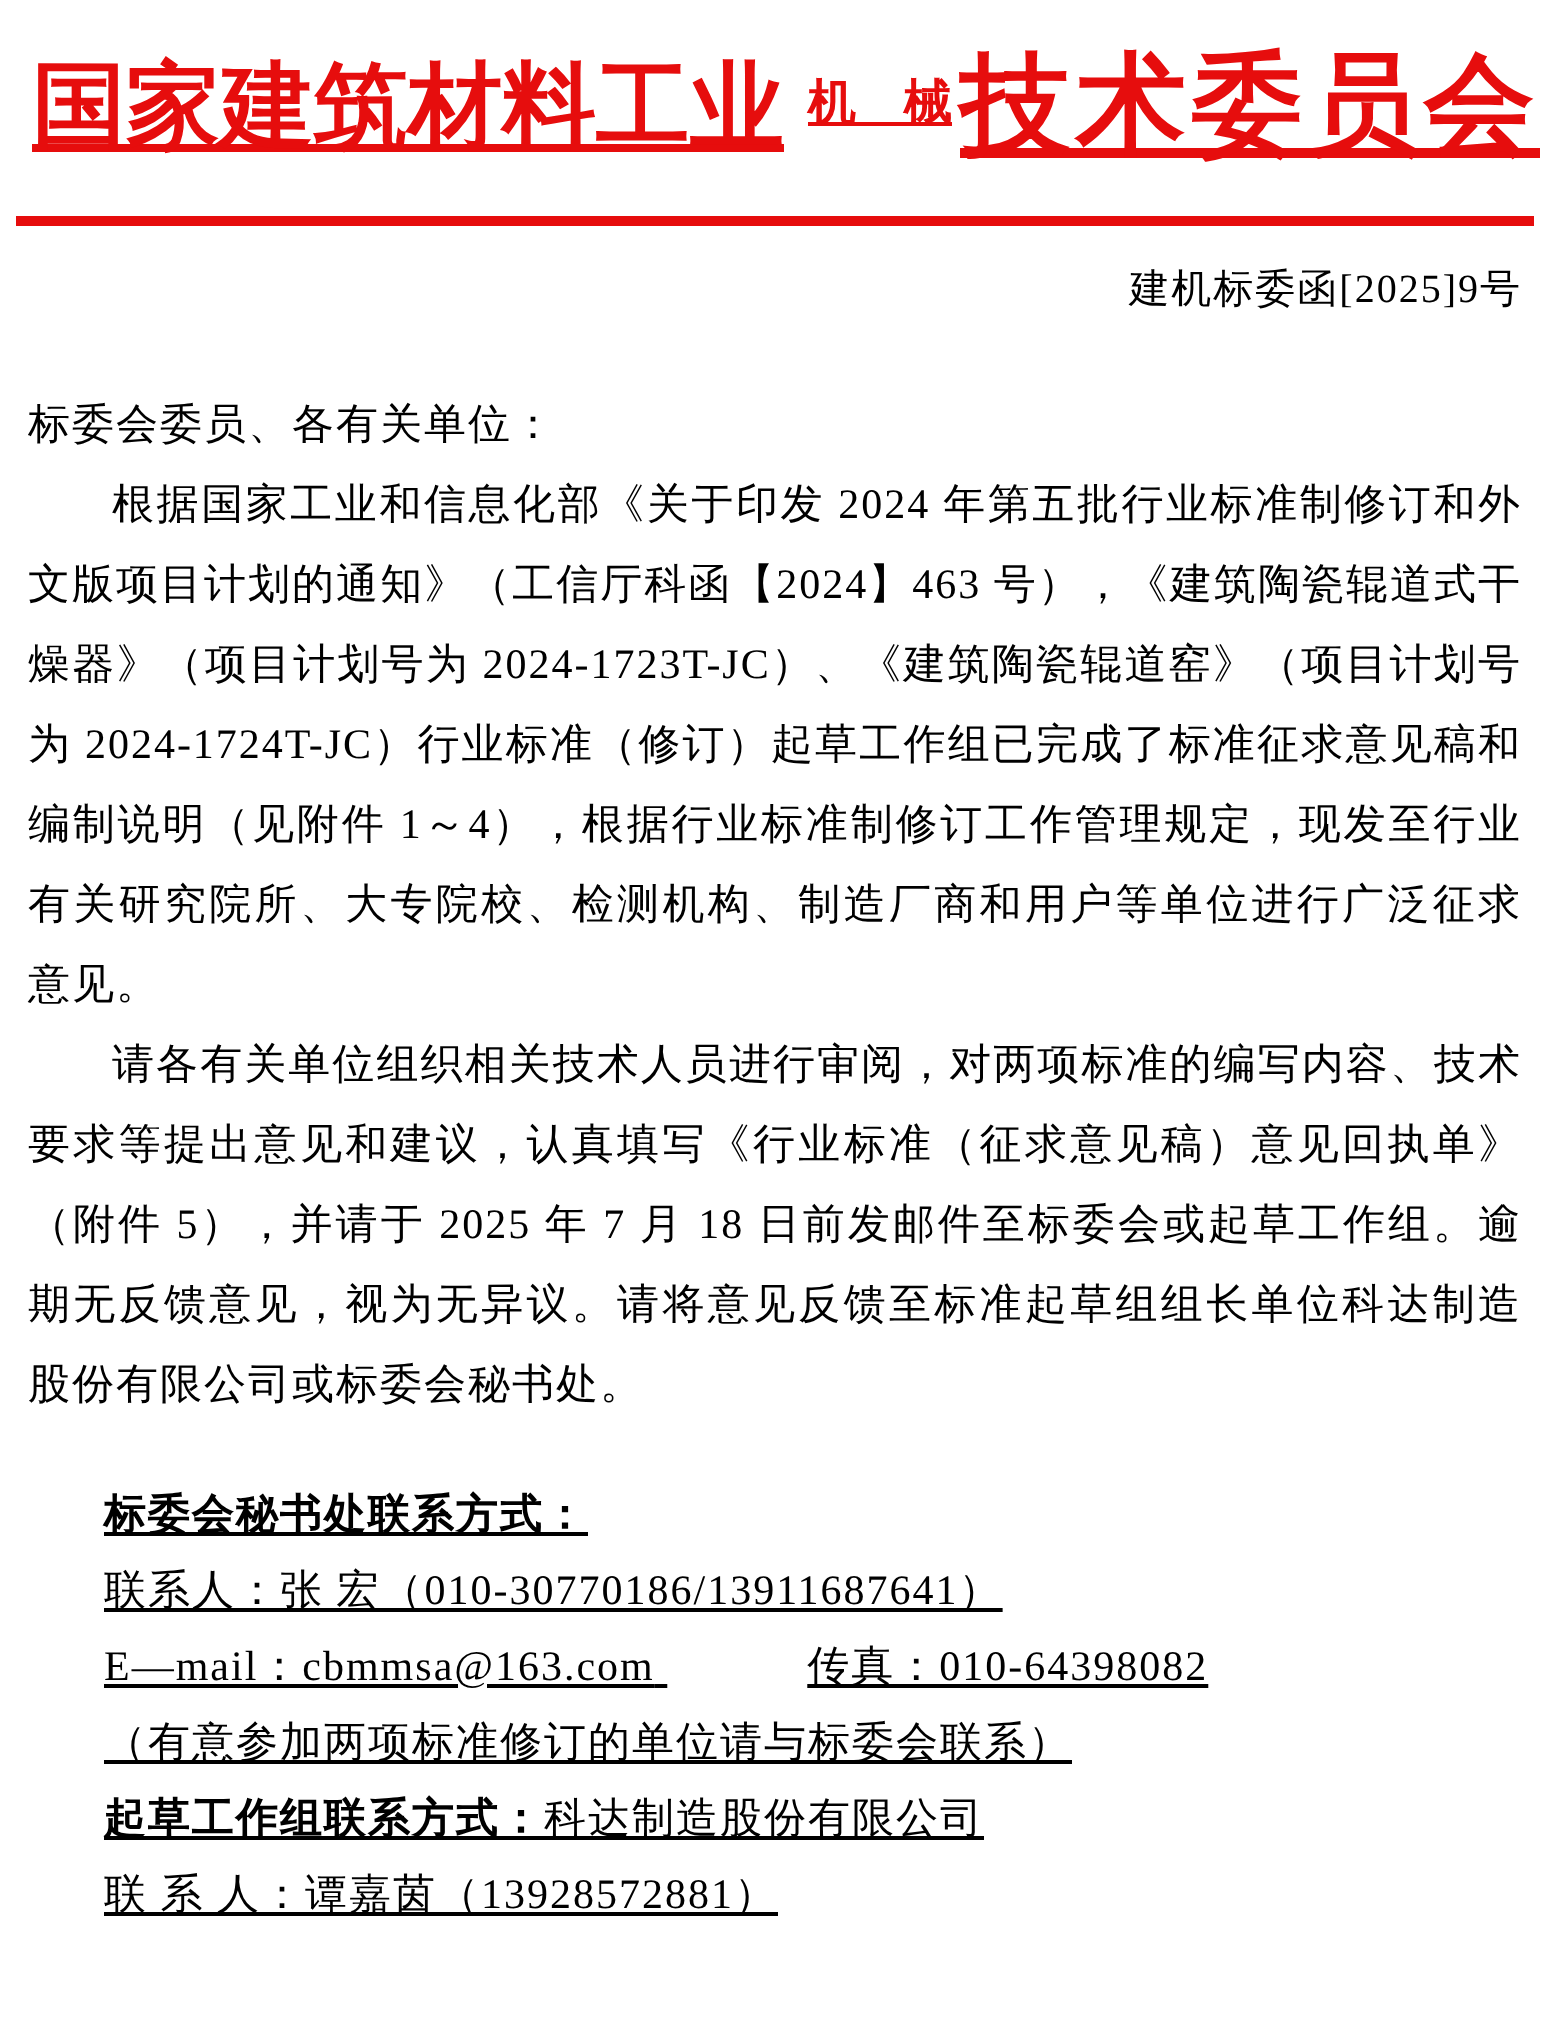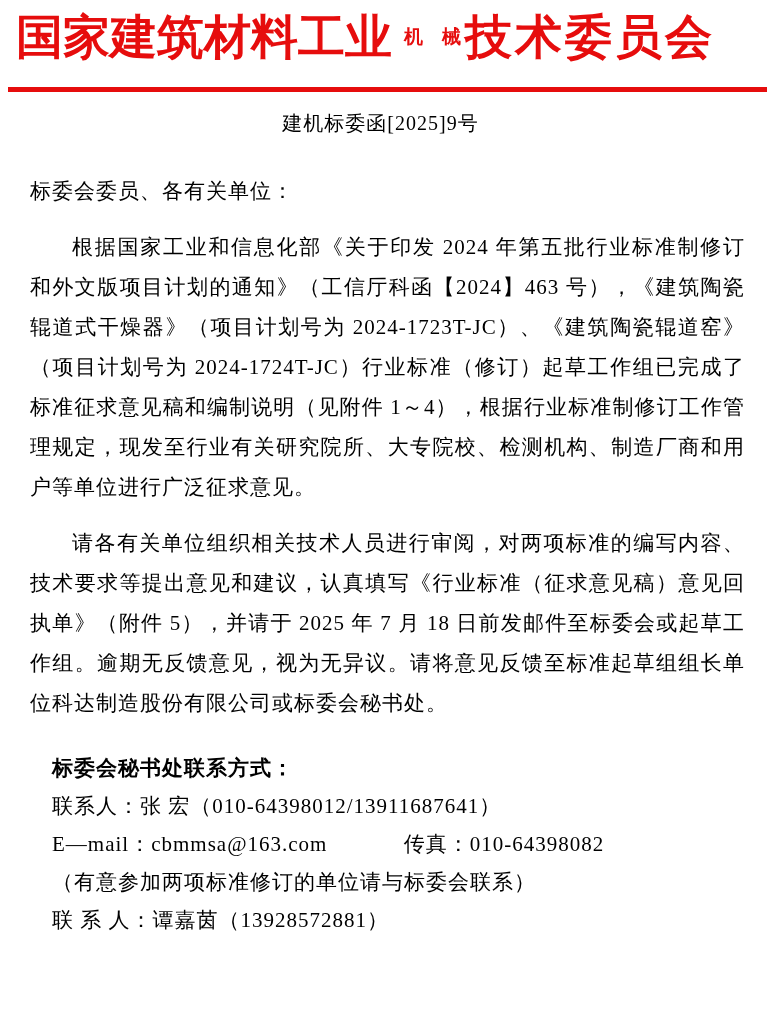--- a/index.html
+++ b/index.html
@@ -10,41 +10,42 @@
     background: var(--paper);
     color: var(--ink);
     overflow: hidden;
     font-family: "Liberation Serif", serif;
   }
   .page { width: 775px; height: 1012px; position: relative; }
 
   
   .masthead {
     display: flex; align-items: center;
-    padding: 6px 8px 0 16px;
+    padding: 16px 8px 0 16px;
     color: var(--red);
     font-weight: bold;
     white-space: nowrap;
+    text-decoration: underline;
   }
   .org-left  { font-size: 47px; letter-spacing: 0px; }
   .org-stack {
     display: flex; justify-content: center;
     margin: 0 4px 0 12px;
-    font-size: 19px; line-height: 1.4; text-align: left;
+    font-size: 24px; line-height: 1.4; text-align: left;
   }
-  .org-right { font-size: 47px; letter-spacing: 3px; }
+  .org-right { font-size: 55px; letter-spacing: 3px; }
 
   .red-rule {
     height: 5px; background: var(--red);
     margin: 18px 8px 0 8px;
   }
 
   
   .doc-number {
-    text-align: center;
+    text-align: right;
     margin: 18px 14px 0 0;
     font-size: 20px;
     letter-spacing: 1px;
   }
 
   
   .title {
     text-align: center;
     margin: 40px 20px 0 20px;
     font-size: 23px;
@@ -54,31 +55,31 @@
   }
 
   
   .body-text {
     margin: 34px 14px 0 14px;
     font-size: 21px;
     line-height: 40px;
     text-align: justify;
     letter-spacing: 1px;
   }
-  .body-text p { margin: 16px; }
+  .body-text p { margin: 0; }
   .body-text p.indent { text-indent: 2em; }
 
   
   .contacts {
     margin: 26px 14px 0 52px;
     font-size: 21px;
     line-height: 38px;
     letter-spacing: 1px;
   }
-  .contacts .line { white-space: nowrap; }
+  .contacts .line { white-space: nowrap; text-decoration: underline; }
   .bold { font-weight: bold; }
   .fax-span { margin-left: 70px; }
 </style>
 </head>
 <body>
 
 <div class="page">
 
   <div class="masthead">
     <span class="org-left">国家建筑材料工业</span>
@@ -94,23 +95,26 @@
 
 
   <div class="body-text">
     <p>标委会委员、各有关单位：</p>
     <p class="indent">根据国家工业和信息化部《关于印发 2024 年第五批行业标准制修订和外文版项目计划的通知》（工信厅科函【2024】463 号），《建筑陶瓷辊道式干燥器》（项目计划号为 2024-1723T-JC）、《建筑陶瓷辊道窑》（项目计划号为 2024-1724T-JC）行业标准（修订）起草工作组已完成了标准征求意见稿和编制说明（见附件 1～4），根据行业标准制修订工作管理规定，现发至行业有关研究院所、大专院校、检测机构、制造厂商和用户等单位进行广泛征求意见。</p>
     <p class="indent">请各有关单位组织相关技术人员进行审阅，对两项标准的编写内容、技术要求等提出意见和建议，认真填写《行业标准（征求意见稿）意见回执单》（附件 5），并请于 2025 年 7 月 18 日前发邮件至标委会或起草工作组。逾期无反馈意见，视为无异议。请将意见反馈至标准起草组组长单位科达制造股份有限公司或标委会秘书处。</p>
   </div>
 
   <div class="contacts">
     <div class="line bold">标委会秘书处联系方式：</div>
-    <div class="line">联系人：张 宏（010-64398012/13911687641）</div>
+    <div class="line">联系人：张 宏（010-30770186/13911687641）</div>
     <div class="line">
       <span>E—mail：cbmmsa@163.com</span>
       <span class="fax-span">传真：010-64398082</span>
     </div>
     <div class="line">（有意参加两项标准修订的单位请与标委会联系）</div>
+    <div class="line">
+      <span class="bold">起草工作组联系方式：</span><span>科达制造股份有限公司</span>
+    </div>
     <div class="line">联 系 人：谭嘉茵（13928572881）</div>
 
   </div>
 
 </div>
 
 </body></html>

